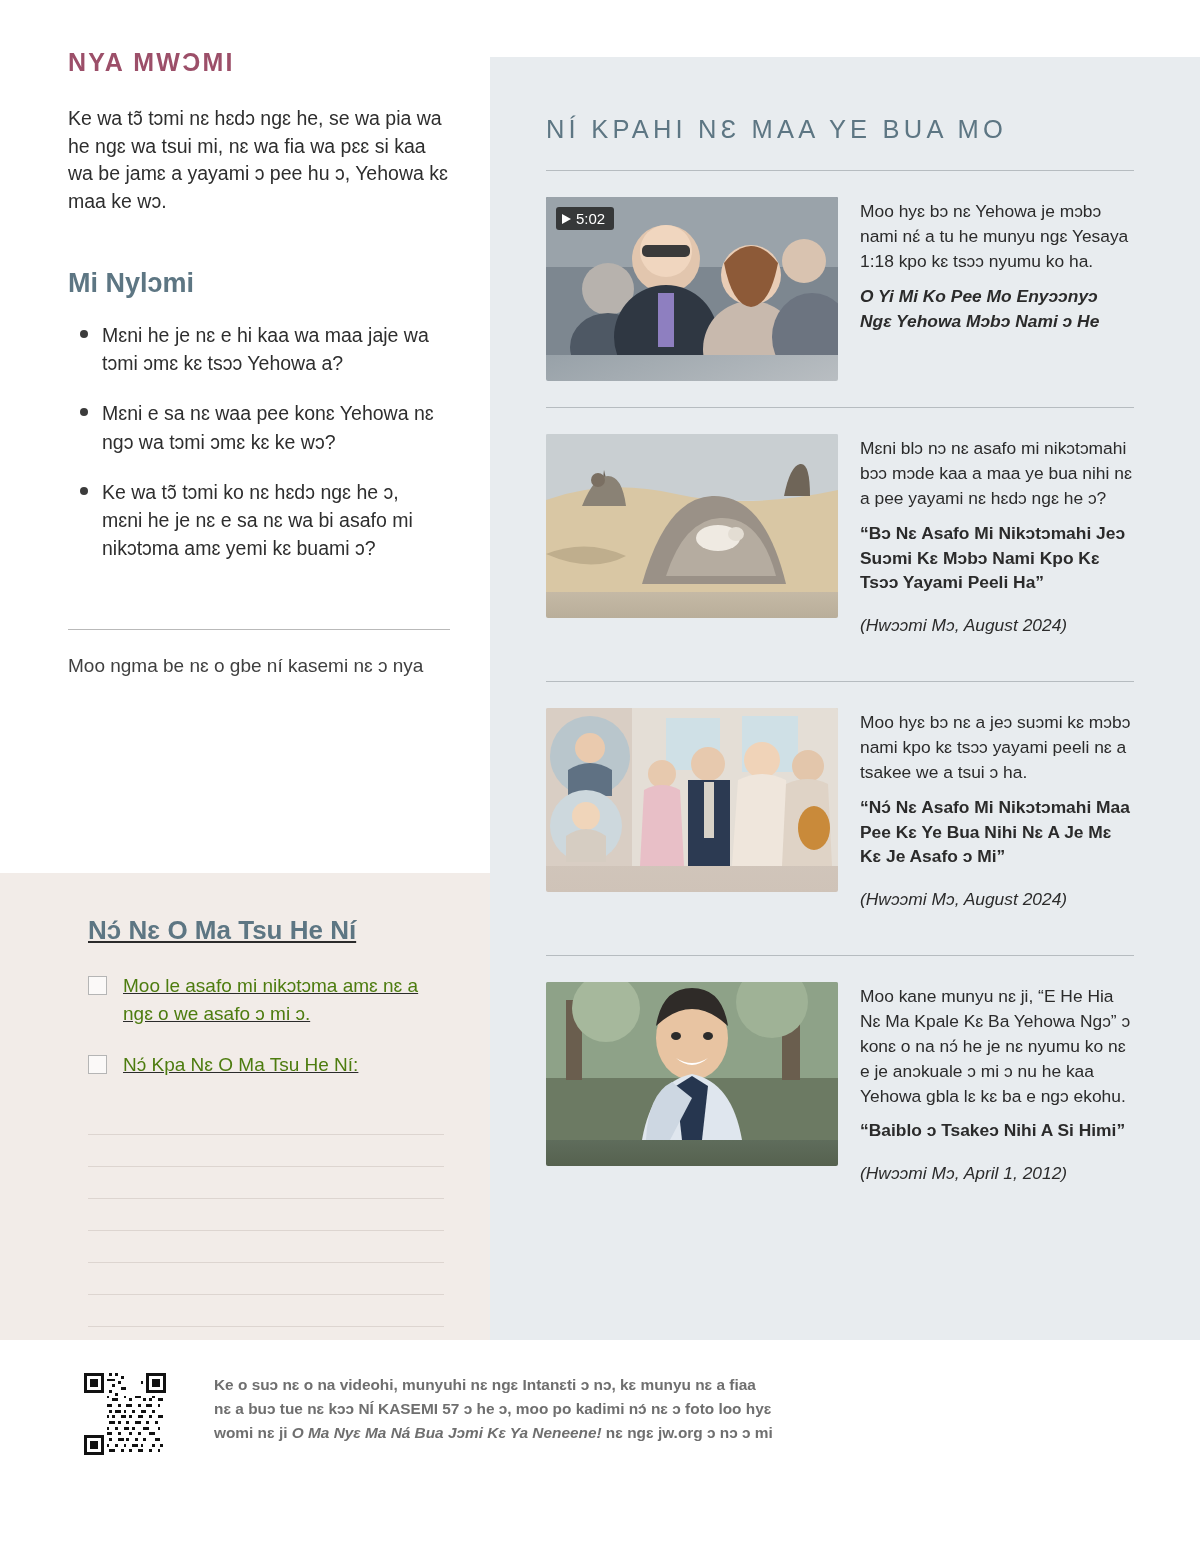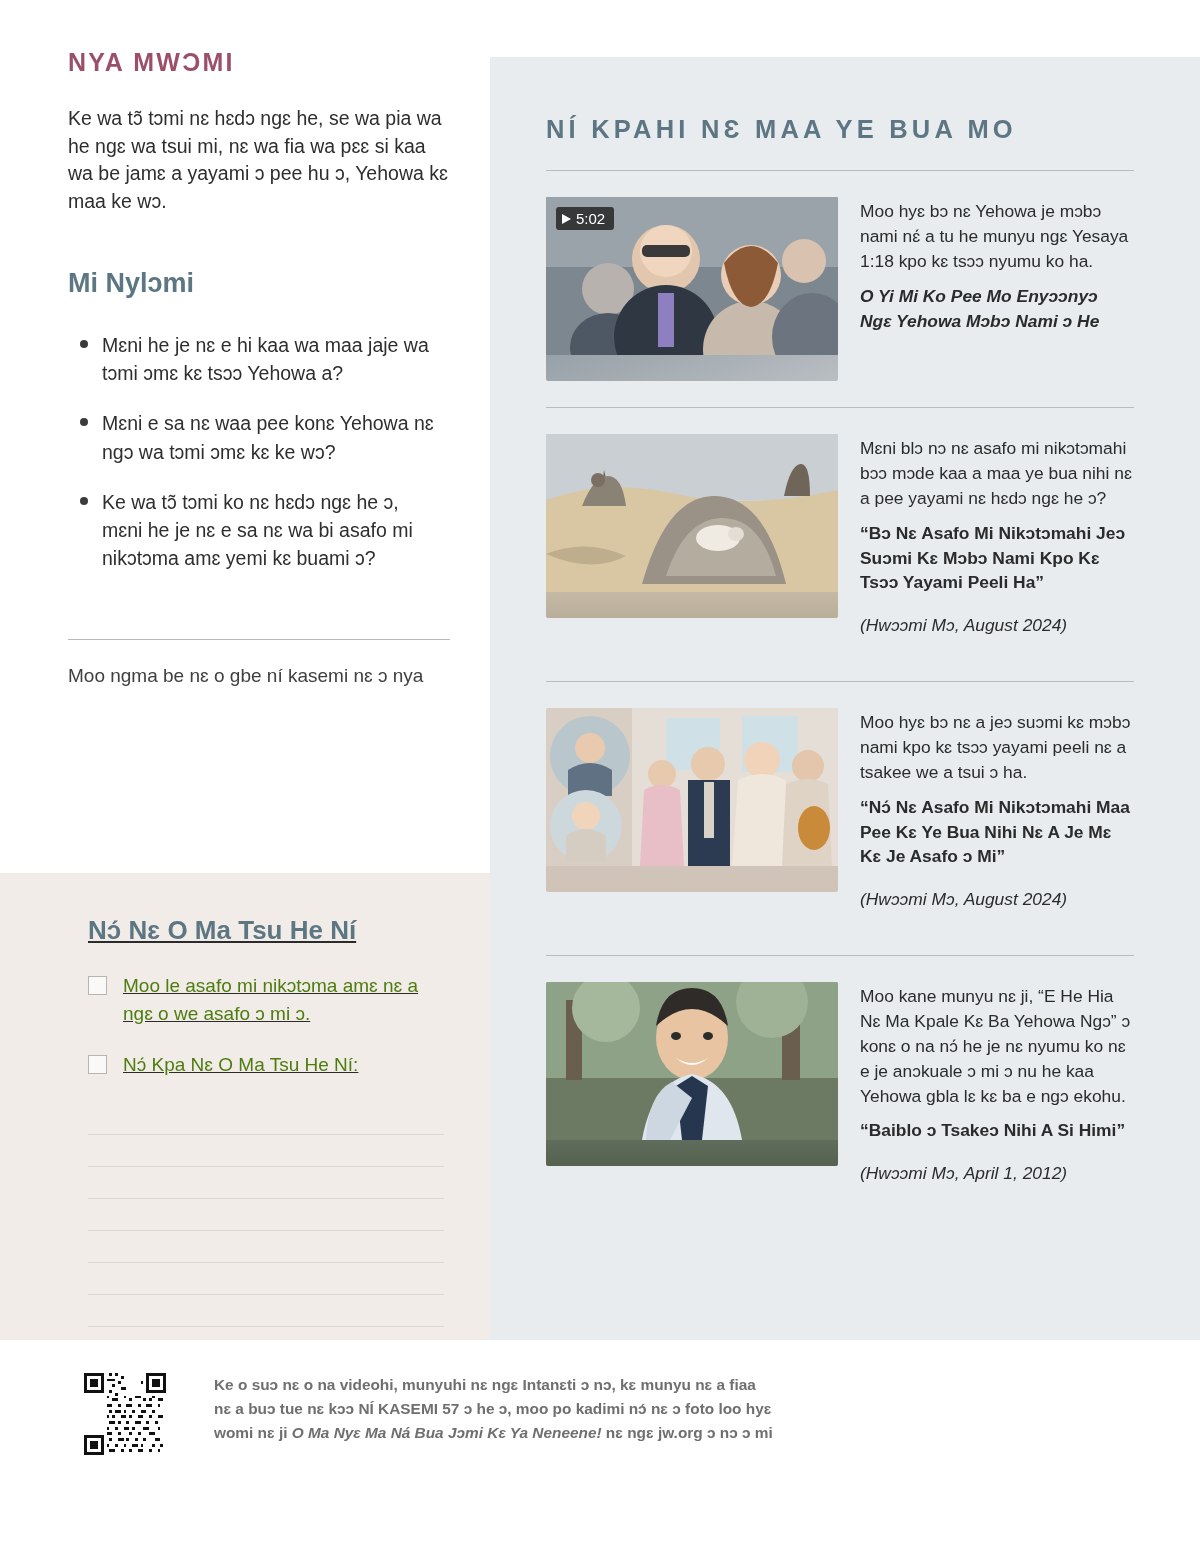--- a/index.html
+++ b/index.html
@@ -20,21 +20,21 @@
   .left-inner{padding:48px 40px 0 68px;}
 
   .kicker{
     font-size:25px;font-weight:bold;color:#9c4f69;letter-spacing:2.2px;
     margin:0 0 28px 0;
   }
   .intro{
     font-size:19.5px;line-height:1.42;color:#2e2e2e;margin:0 0 52px 0;
   }
   .sec-head{
-    font-size:27px;color:#5d7683;font-weight:bold;margin:0 0 32px 0;
+    font-size:27px;color:#5d7683;font-weight:bold;margin:0 0 22px 0;
   }
   ul.qlist{margin:0;padding:0 10px 0 34px;list-style:none;}
   ul.qlist li{
     position:relative;font-size:19.5px;line-height:1.45;margin-bottom:22px;color:#2e2e2e;
   }
   ul.qlist li:before{
     content:"";position:absolute;left:-22px;top:9px;width:8px;height:8px;
     border-radius:50%;background:#3b3b3b;
   }
   .divider{
@@ -66,21 +66,21 @@
     border-bottom:1px solid #ddd5d0;height:31px;
   }
 
   
   .right-col{
     position:absolute;left:490px;top:57px;width:710px;height:1283px;
     background:#e8ecef;
   }
   .right-inner{padding:58px 66px 0 56px;}
   .right-head{
-    font-size:25.5px;font-weight:bold;color:#5d7683;letter-spacing:4.2px;
+    font-size:25.5px;font-weight:normal;color:#5d7683;letter-spacing:4.2px;
     margin:0 0 26px 0;
   }
   .hr{border-top:1px solid #b6bcc0;}
   .entry{
     display:flex;gap:22px;padding:26px 0 26px 0;
   }
   .thumb{
     width:292px;flex:0 0 292px;position:relative;overflow:hidden;
     height:184px;border-radius:2px;
   }

